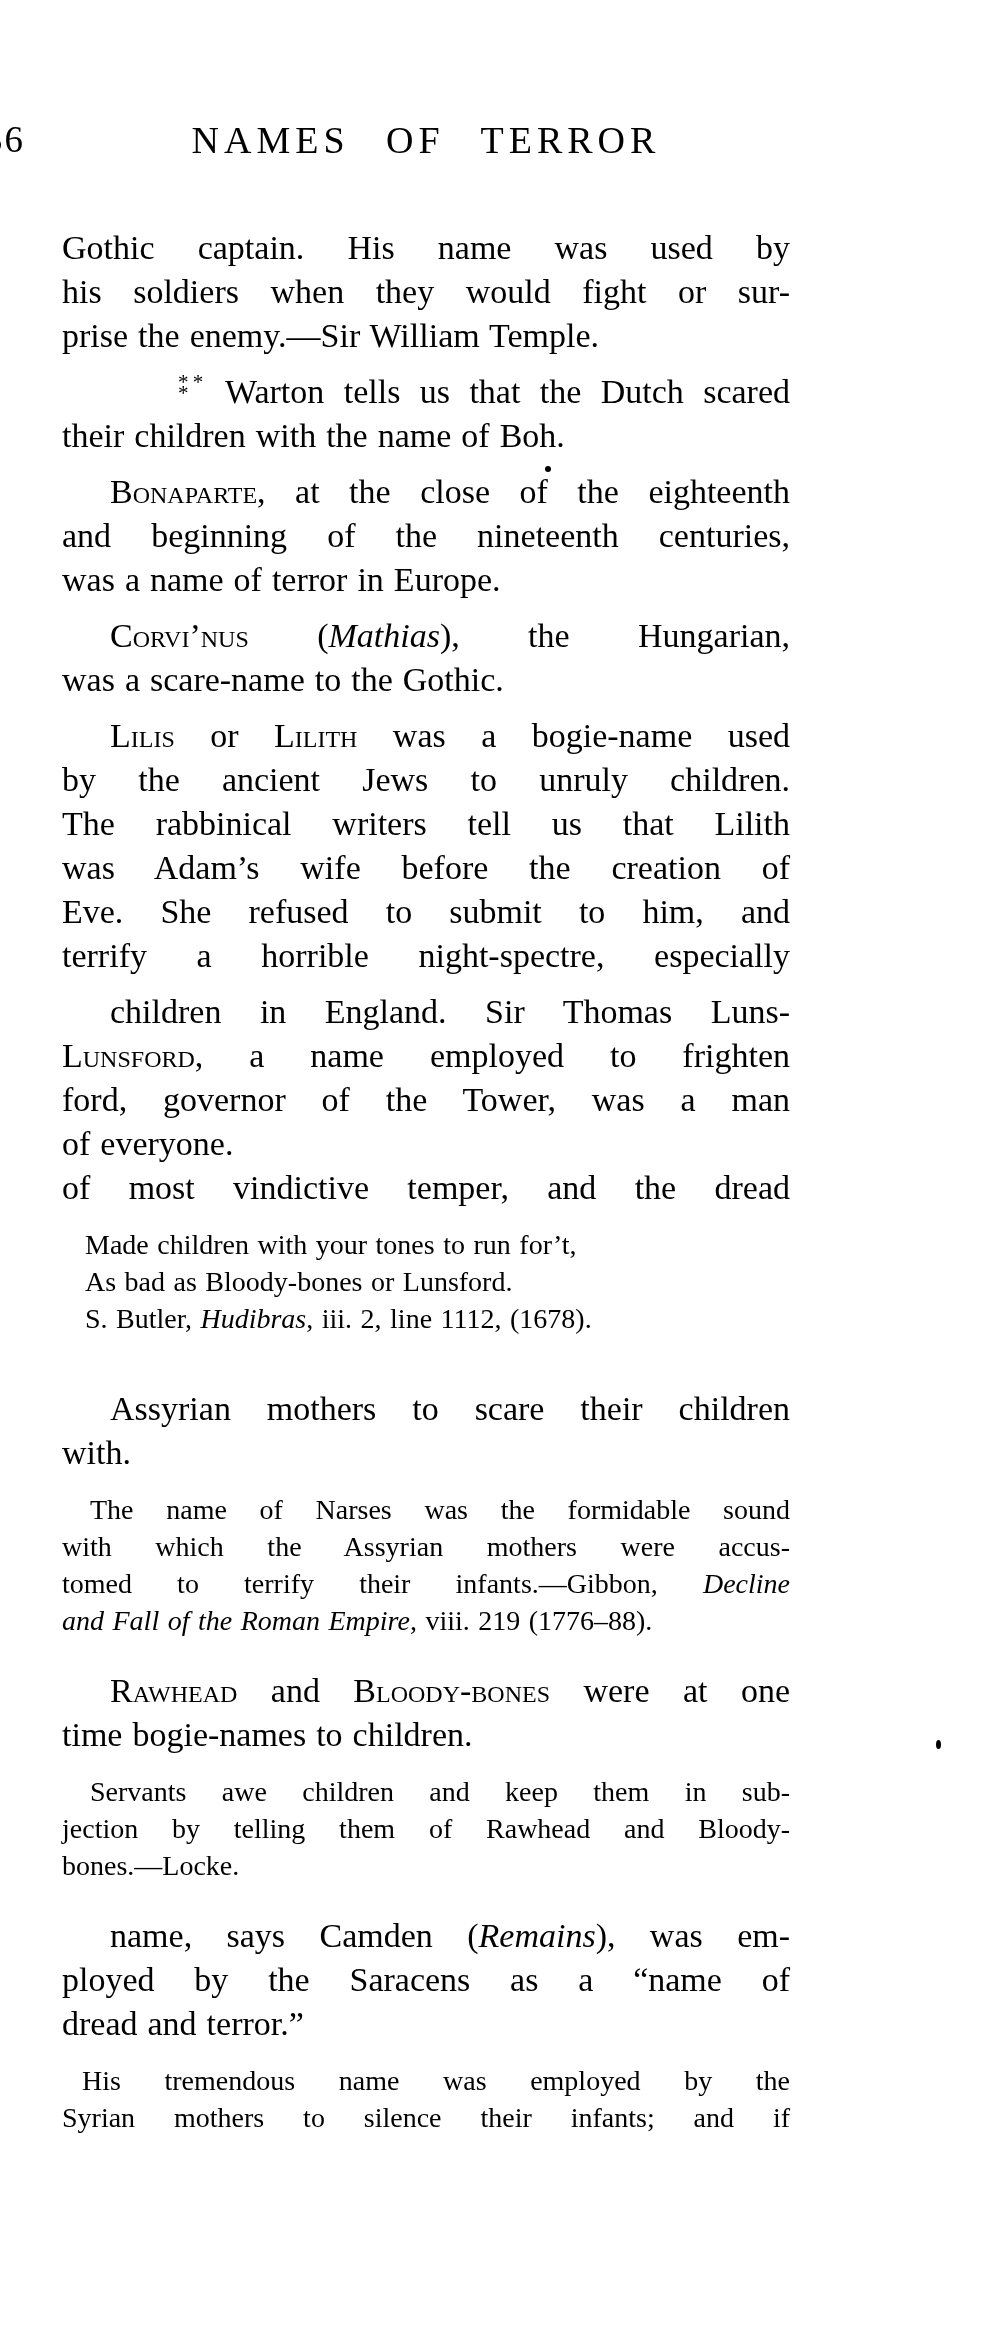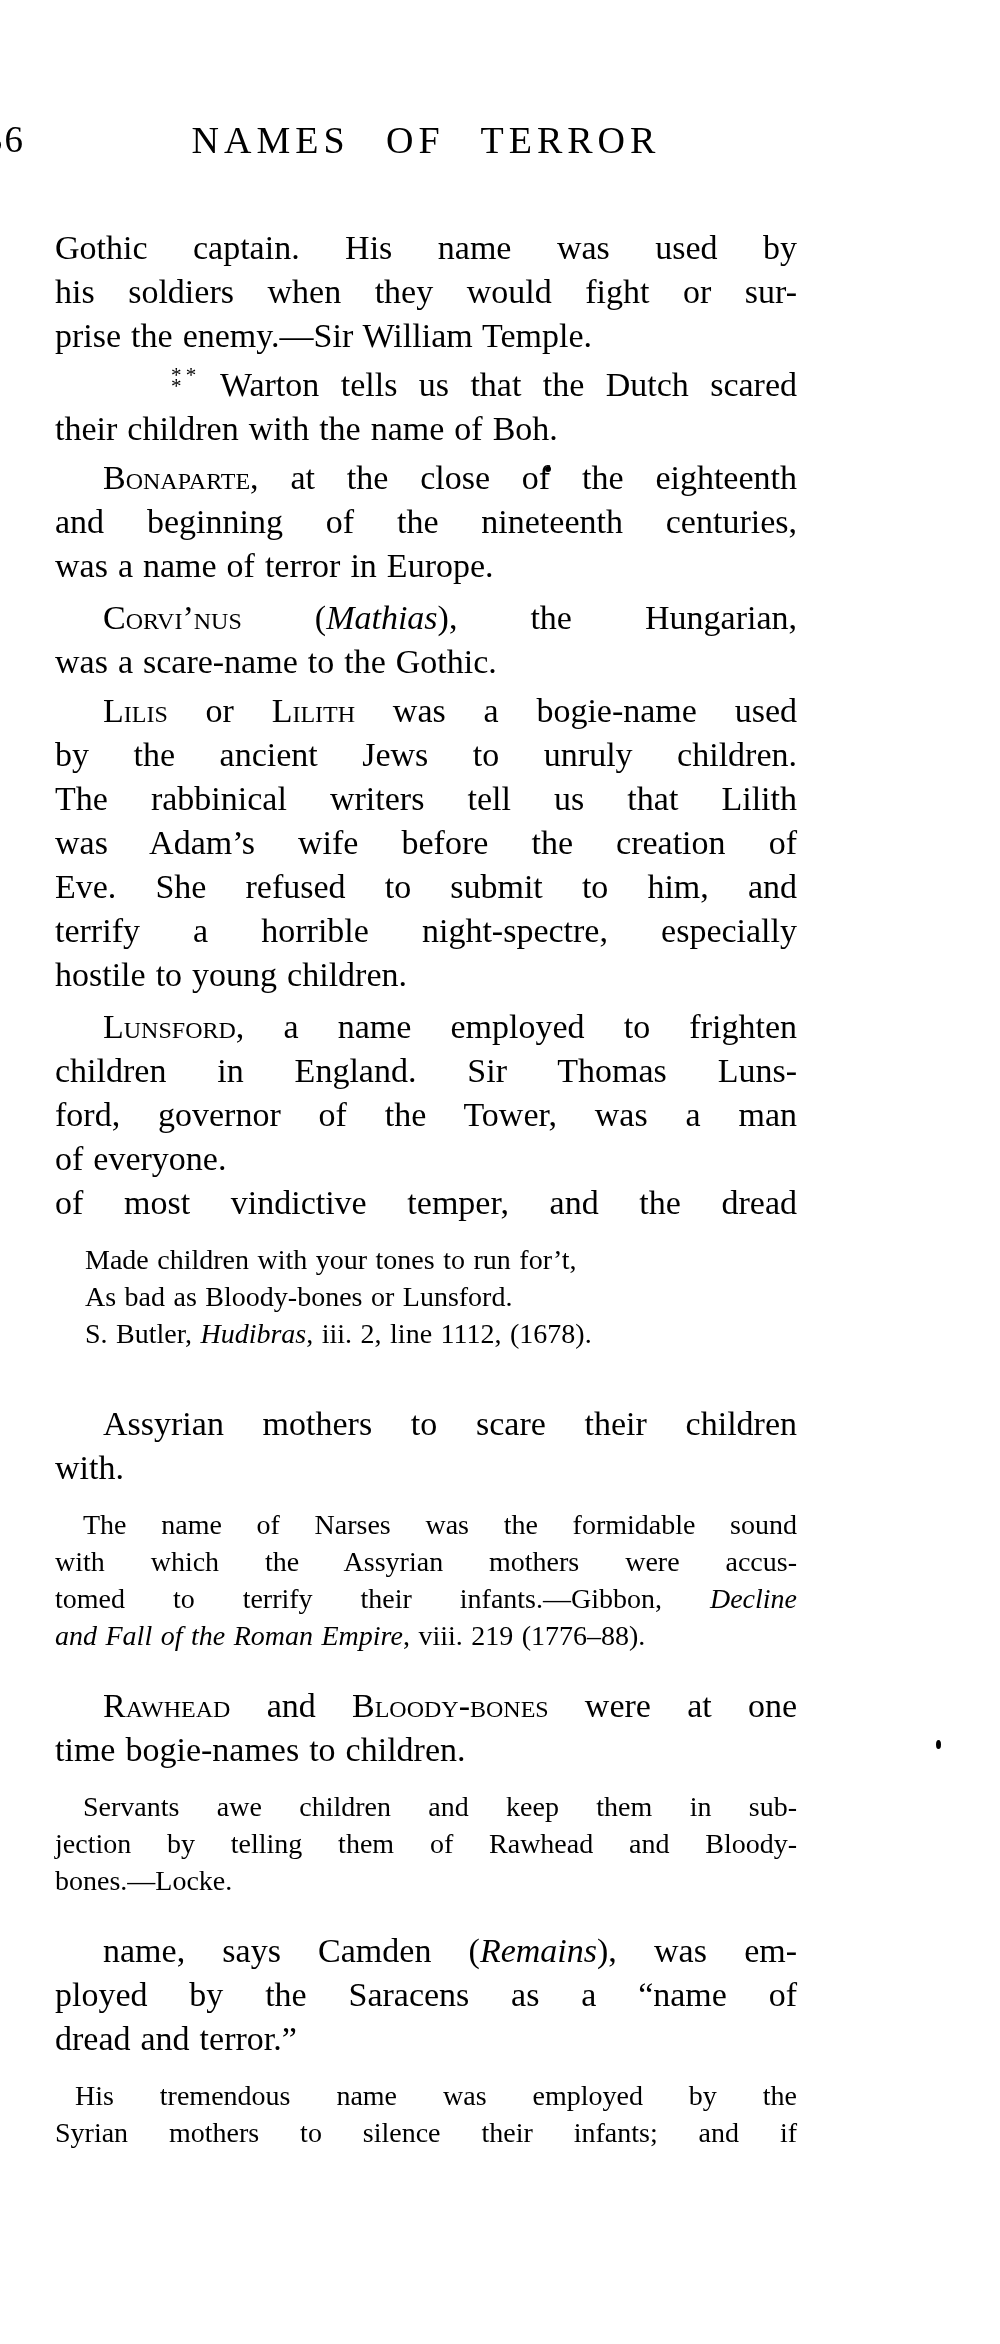--- a/index.html
+++ b/index.html
@@ -15,21 +15,21 @@
   .inner{margin-left:50px;width:752px;}
   .header{position:relative;padding-top:116px;text-align:center;height:48px;}
   .running-title{
     font-size:38px;line-height:48px;letter-spacing:5px;word-spacing:22px;
     white-space:nowrap;
   }
   .pagenum{
     position:absolute;left:-66px;bottom:0;
     font-size:37px;line-height:48px;letter-spacing:2px;
   }
-  .block{margin:5px;}
+  .block{margin:12px;}
   .line{
     font-size:34px;line-height:44px;
     text-align:justify;text-align-last:justify;
     word-spacing:1.5px;white-space:normal;
   }
   .line.rag{text-align-last:left;}
   .quote .line, .poem .line{font-size:28px;line-height:37px;}
   .poem{margin-left:35px;}
   .poem .line{text-align:right;text-align-last:left;}
   .it{font-style:italic;}
@@ -83,25 +83,24 @@
           <div class="line"><span class="sc">Corvi’nus</span><span> (</span><span class="it">Mathias</span><span>), the Hungarian,</span></div>
           <div class="line rag"><span>was a scare-name to the Gothic.</span></div>
         </div>
         <div class="block main  ind-std">
           <div class="line"><span class="sc">Lilis</span><span> or </span><span class="sc">Lilith</span><span> was a bogie-name used</span></div>
           <div class="line"><span>by the ancient Jews to unruly children.</span></div>
           <div class="line"><span>The rabbinical writers tell us that Lilith</span></div>
           <div class="line"><span>was Adam’s wife before the creation of</span></div>
           <div class="line"><span>Eve.  She refused to submit to him, and</span></div>
           <div class="line"><span>terrify a horrible night-spectre, especially</span></div>
-          <div class="line rag"><span>hostile to young children.</span></div>
         </div>
         <div class="block main sp-xs ind-std">
+          <div class="line"><span>children in England.  Sir Thomas Luns-</span></div>
           <div class="line"><span class="sc">Lunsford</span><span>, a name employed to frighten</span></div>
-          <div class="line"><span>children in England.  Sir Thomas Luns-</span></div>
           <div class="line"><span>ford, governor of the Tower, was a man</span></div>
           <div class="line rag"><span>of everyone.</span></div>
           <div class="line"><span>of most vindictive temper, and the dread</span></div>
         </div>
         <div class="block poem sp-sm">
           <div class="line rag"><span>Made children with your tones to run for’t,</span></div>
           <div class="line rag"><span>As bad as Bloody-bones or Lunsford.</span></div>
           <div class="line rag"><span>S. Butler, </span><span class="it">Hudibras</span><span>, iii. 2, line 1112, (1678).</span></div>
         </div>
         <div class="block main sp-lg ind-std">

